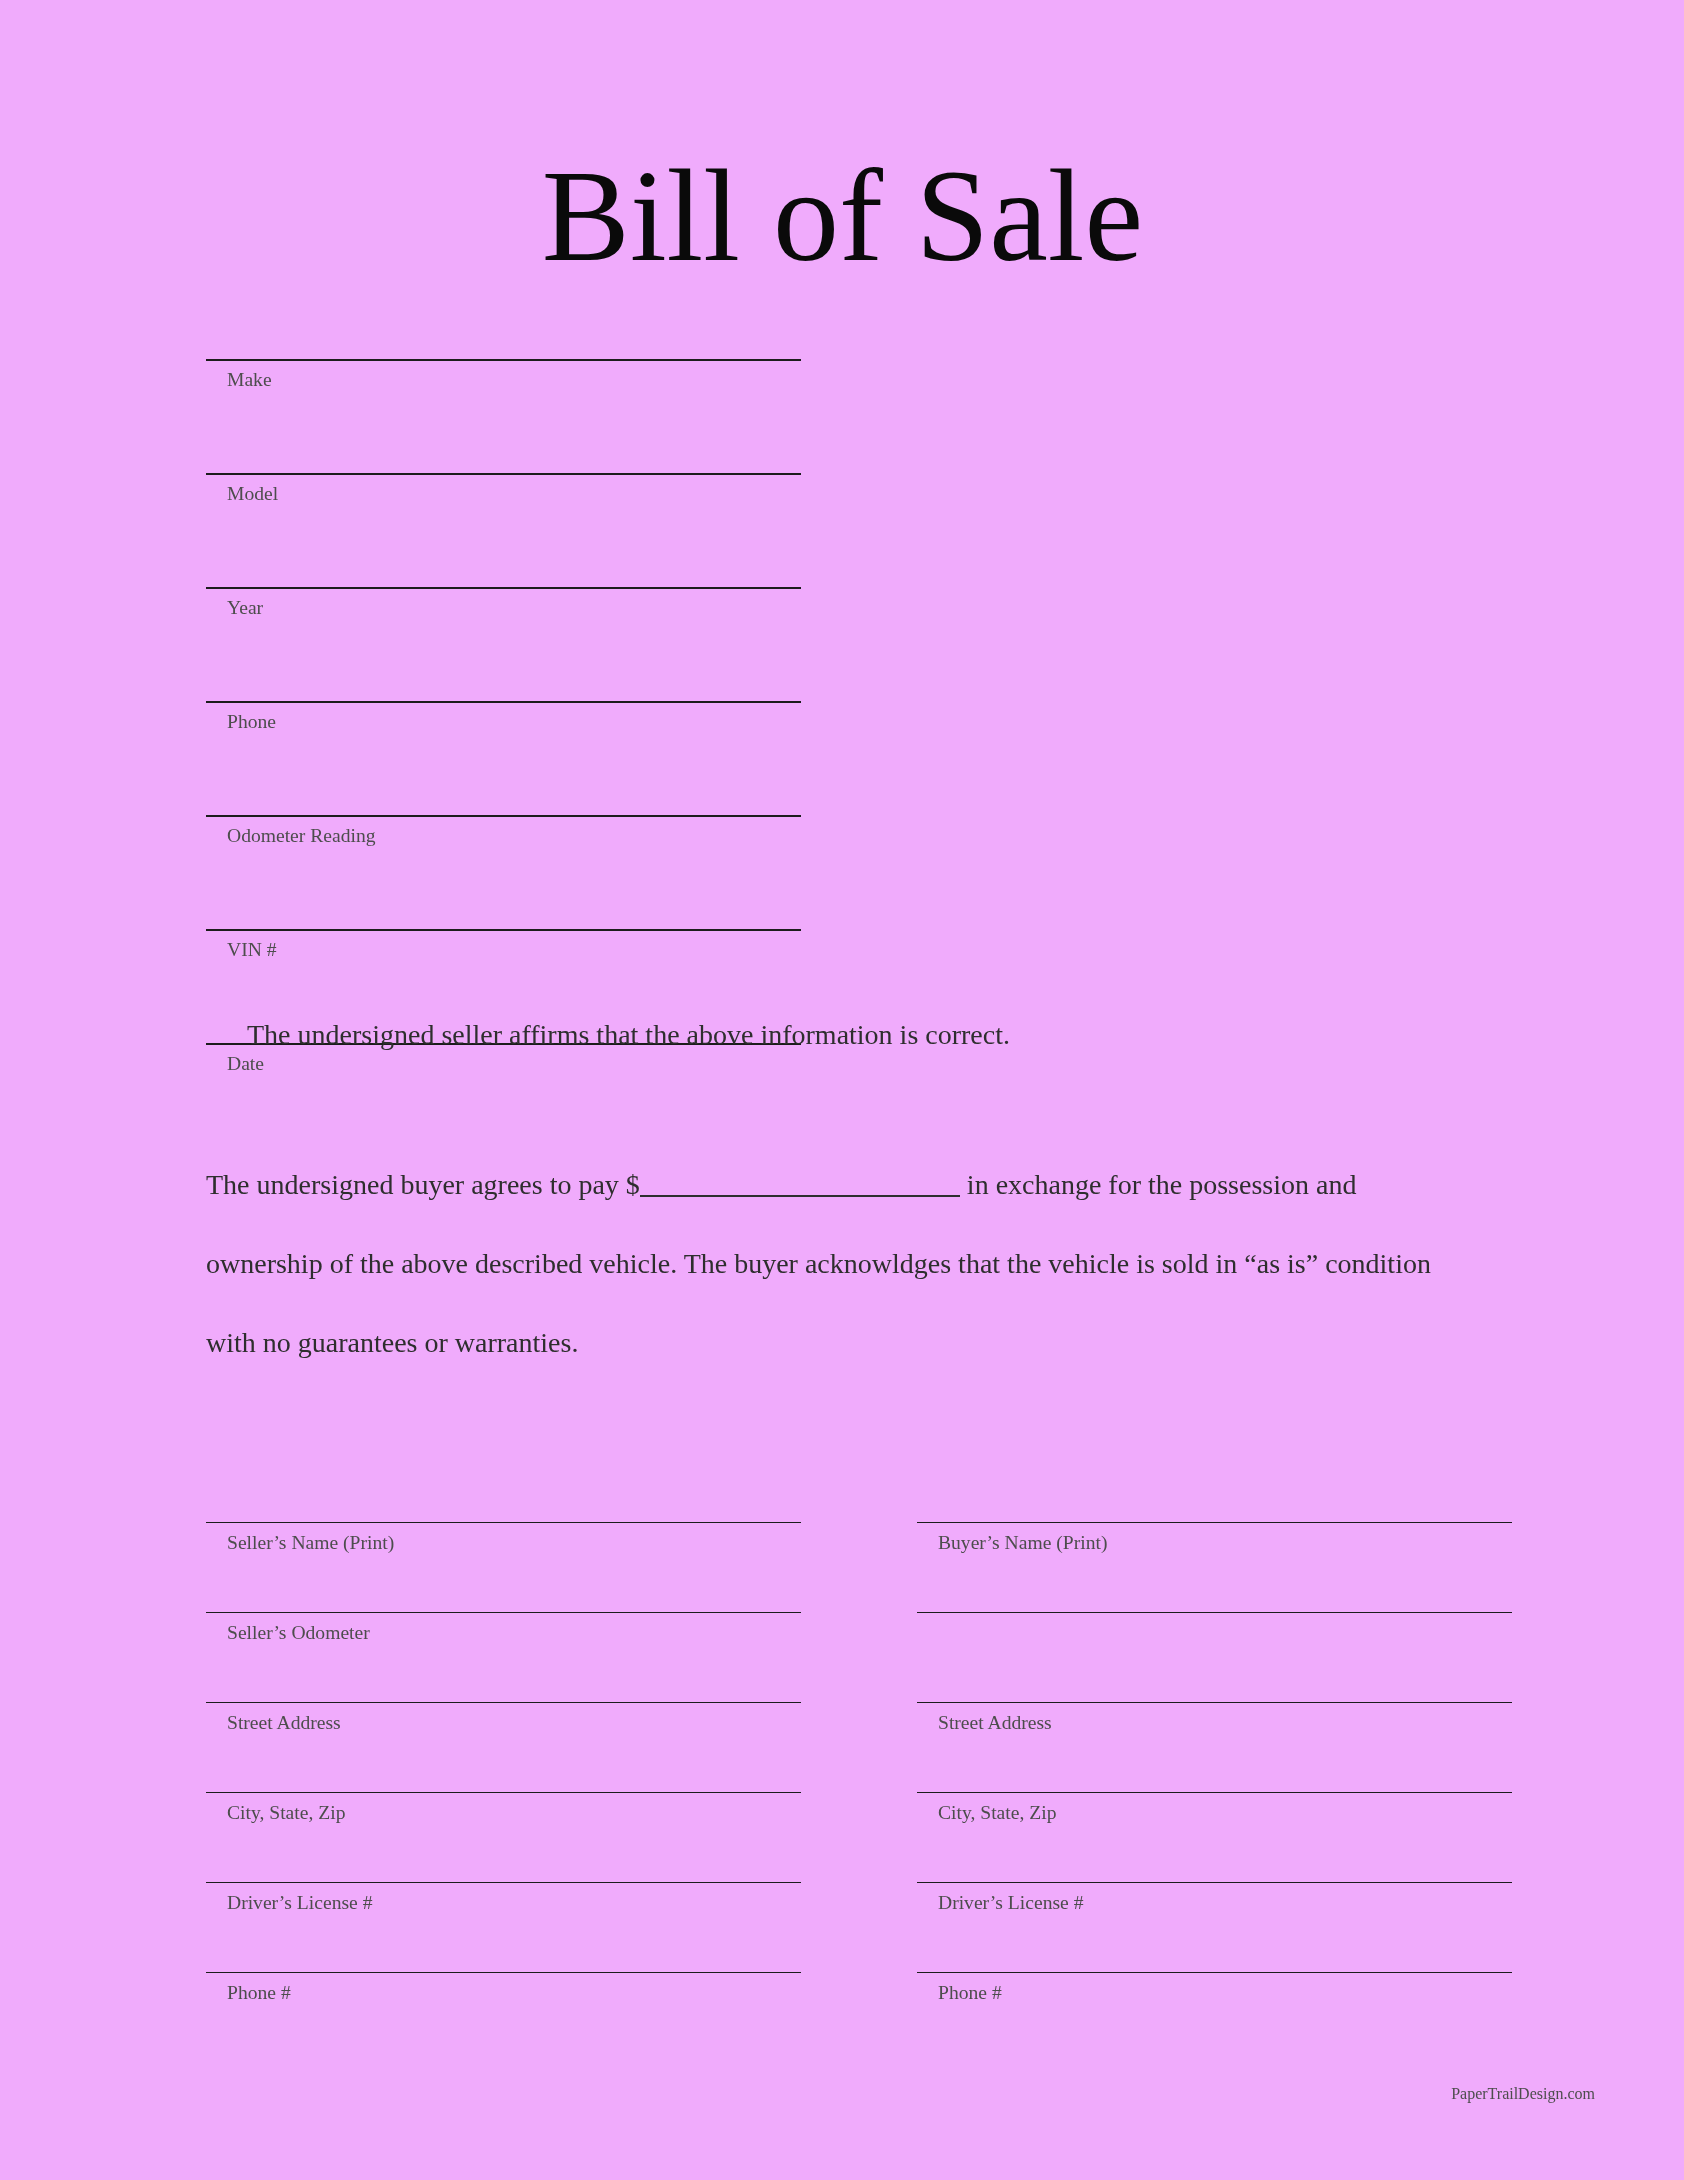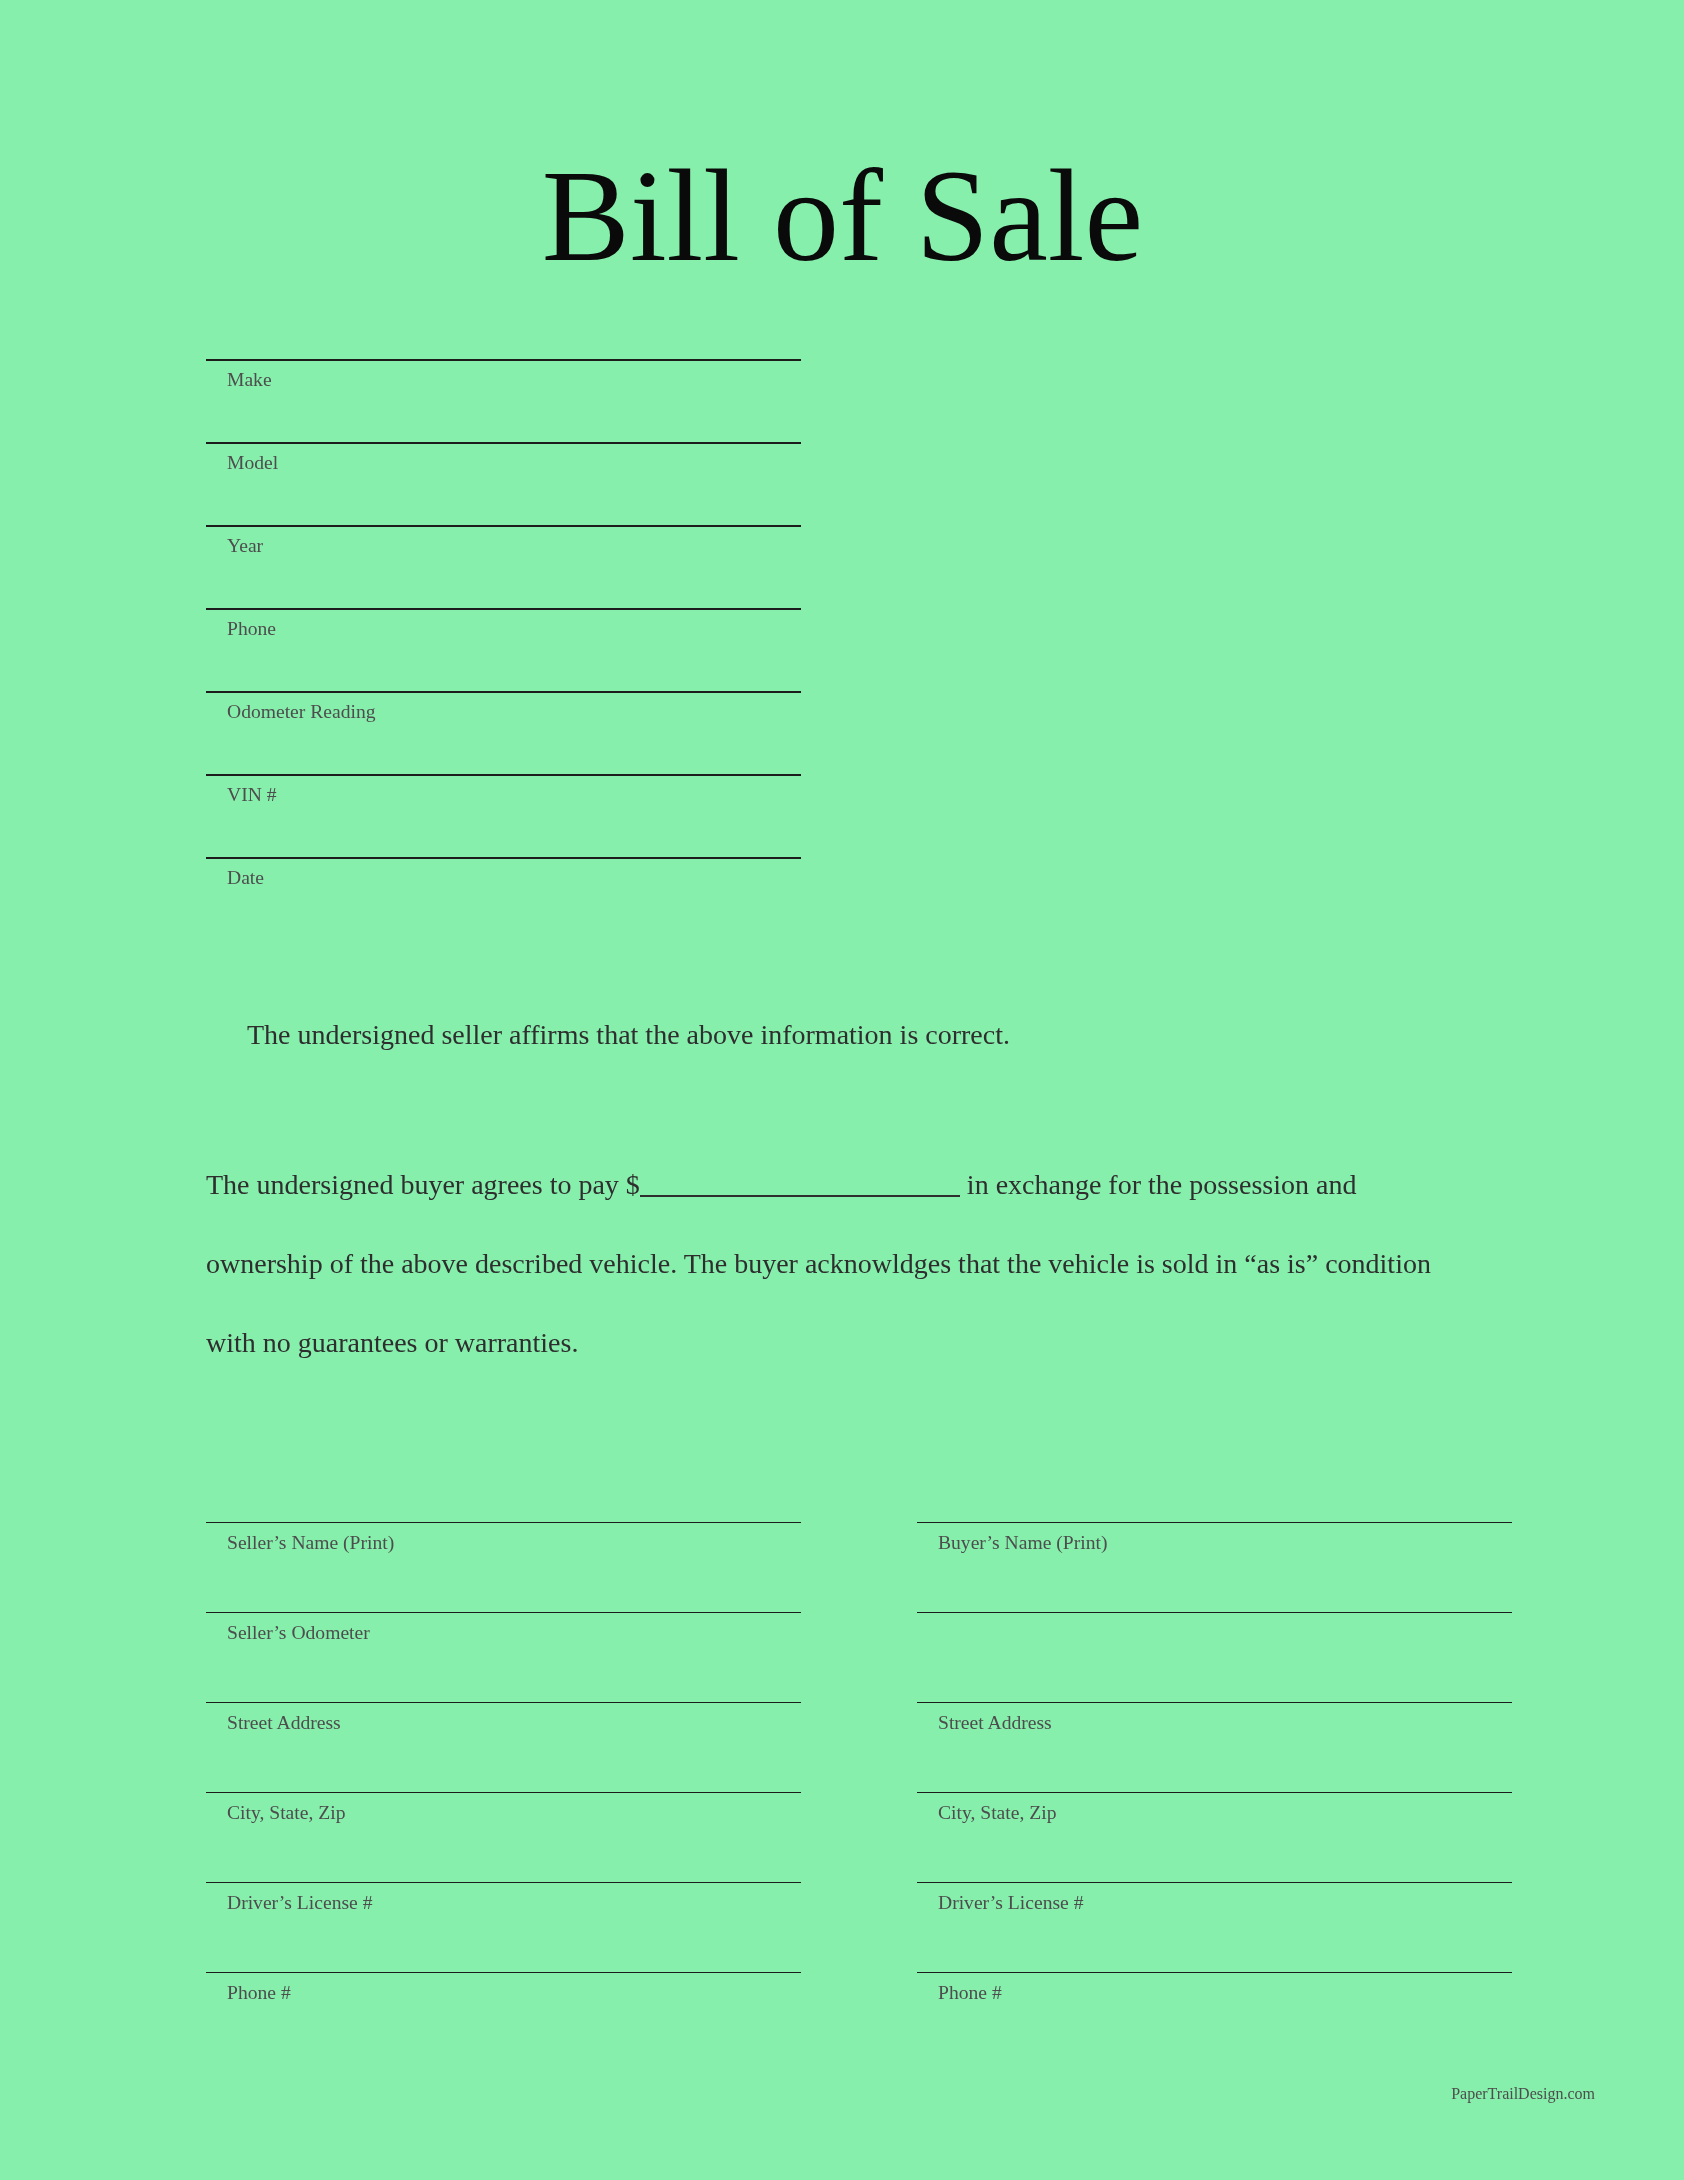--- a/index.html
+++ b/index.html
@@ -8,40 +8,40 @@
     width: 1685px;
     height: 2181px;
     position: relative;
     font-family: "Liberation Serif", serif;
     overflow: hidden;
   }
   .page {
     position: relative;
     width: 1685px;
     height: 2181px;
-    background: #86efac;
+    background: #f0abfc;
   }
   .title {
     position: absolute;
     top: 143px;
     left: 0;
     width: 100%;
     text-align: center;
     font-size: 132px;
     font-weight: 400;
     color: #0a0a0a;
     line-height: 1.1;
   }
   .vehicle-section {
     position: absolute;
     left: 206px;
     top: 359px;
     width: 595px;
   }
-  .field-row { height: 83px; }
+  .field-row { height: 114px; }
   .field-line {
     width: 100%;
     height: 0;
     border-top: 2.6px solid #1c1c1c;
   }
   .field-label {
     font-size: 19.6px;
     color: #4d4d4d;
     padding: 7.7px 0 0 21px;
     line-height: 1.1;

